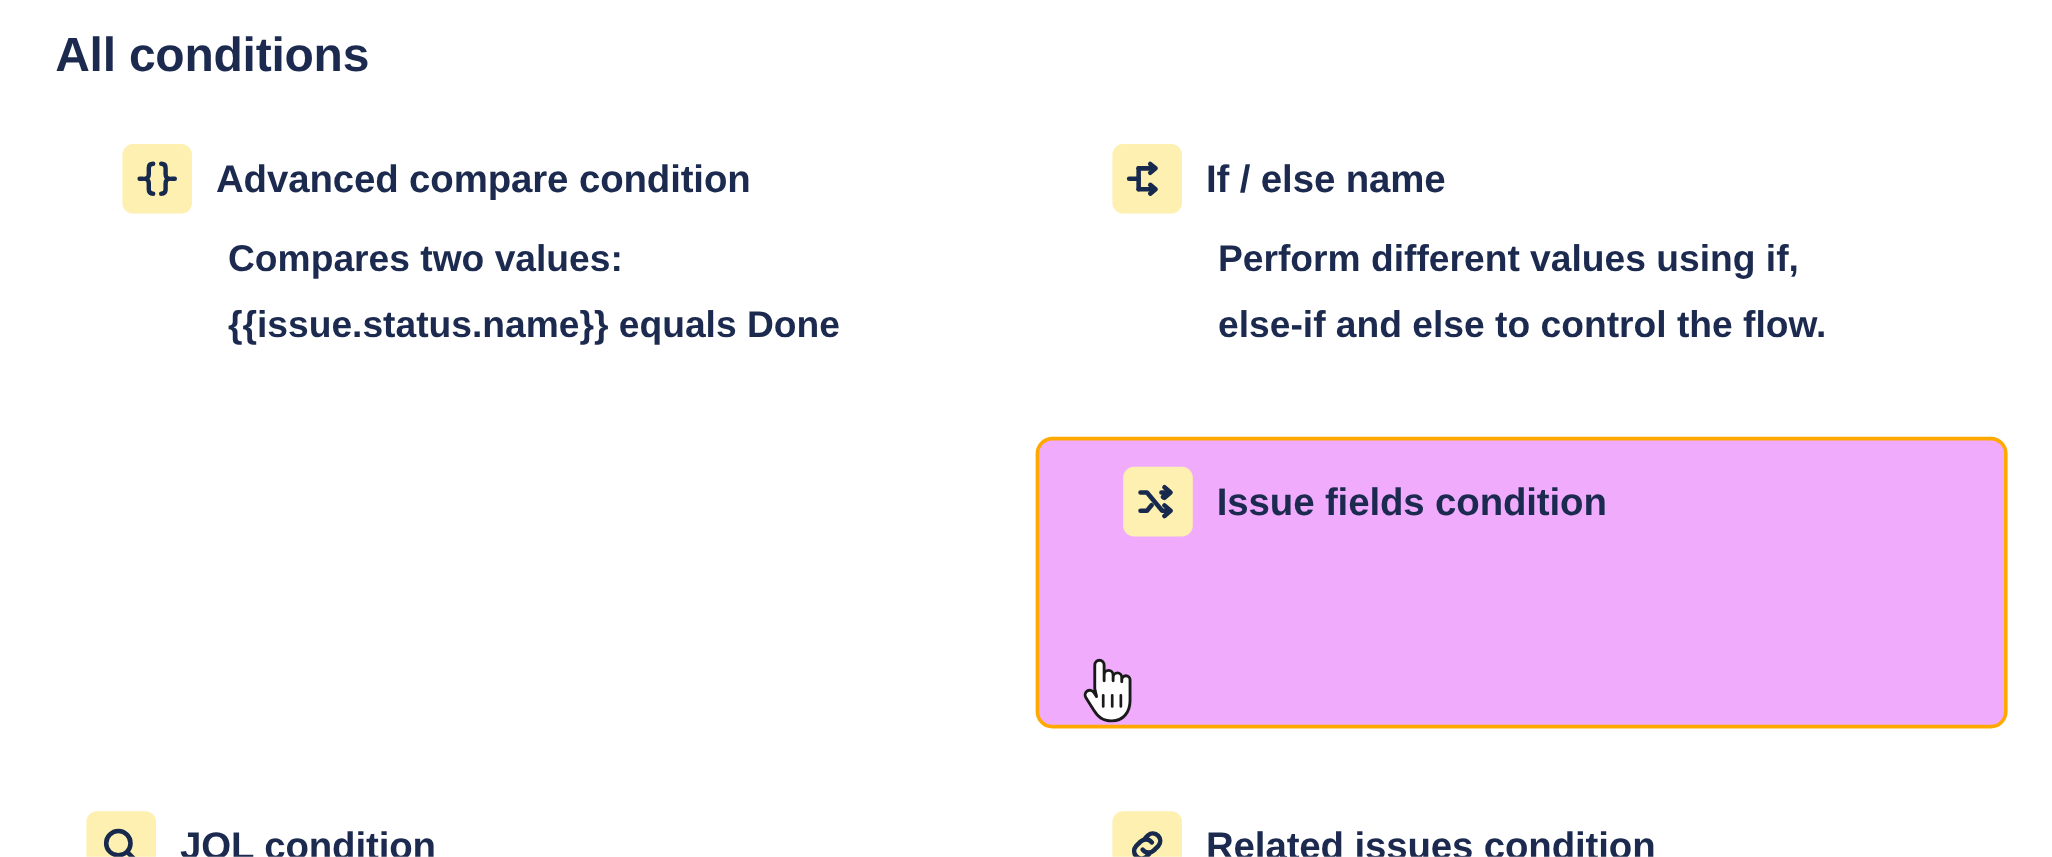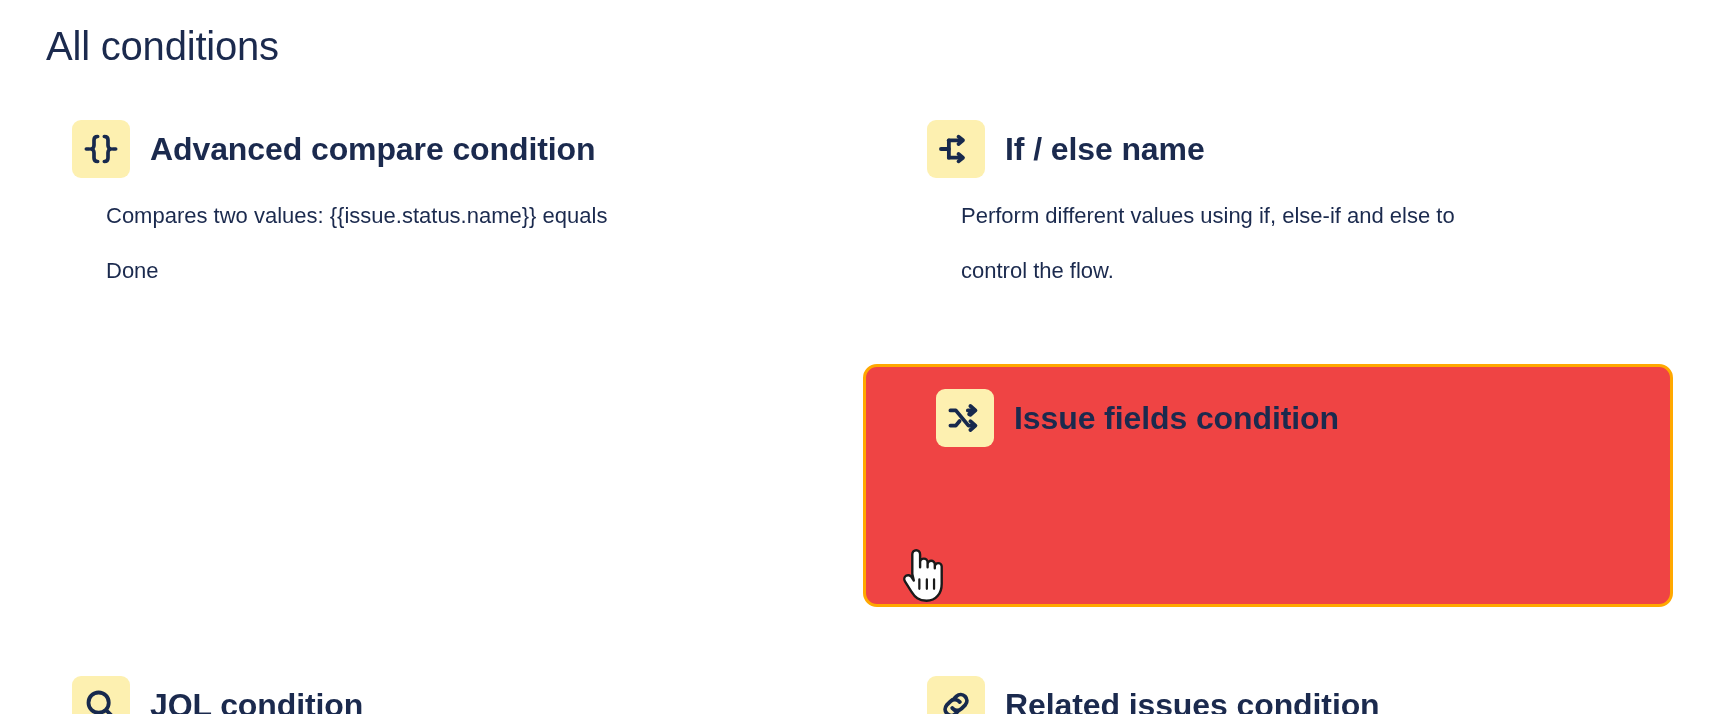--- a/index.html
+++ b/index.html
@@ -22,21 +22,21 @@
     height: 714px;
     box-sizing: border-box;
     padding: 0;
   }
 
   .page-title {
     position: absolute;
     left: 46px;
     top: 22px;
     font-size: 40px;
-    font-weight: 400;
+    font-weight: 700;
     letter-spacing: -0.2px;
     color: #1b2a4e;
     line-height: 1.2;
   }
 
   .grid {
     position: absolute;
     left: 0;
     top: 104px;
     width: 1710px;
@@ -73,42 +73,42 @@
   .item-title {
     font-size: 32px;
     font-weight: 700;
     line-height: 58px;
     color: #1b2a4e;
     letter-spacing: -0.1px;
     white-space: nowrap;
   }
 
   .item-desc {
-    margin: 10px 0 0 34px;
-    font-size: 22px;
+    margin: 10px 0 0 88px;
+    font-size: 31px;
     line-height: 55px;
-    font-weight: 400;
+    font-weight: 700;
     color: #1b2a4e;
     max-width: 560px;
   }
 
   
   .item.selected {
-    background: #ef4444;
+    background: #f0abfc;
     border: 3px solid #ffa800;
     border-radius: 14px;
     padding: 22px 26px 22px 70px;
   }
 
   .grid-cell {
     position: relative;
   }
 
   
-  .cell-r1c1 { grid-column: 1; grid-row: 1; }
+  .cell-r1c1 { grid-column: 1; grid-row: 1; padding-left: 30px; }
   .cell-r1c2 { grid-column: 2; grid-row: 1; }
   .cell-r2c1 { grid-column: 1; grid-row: 2; }
   .cell-r2c2 { grid-column: 2; grid-row: 2; }
   .cell-r3c1 { grid-column: 1; grid-row: 3; }
   .cell-r3c2 { grid-column: 2; grid-row: 3; }
 
   .cell-r2c2 .item.selected {
     position: absolute;
     left: 8px;
     top: -18px;

